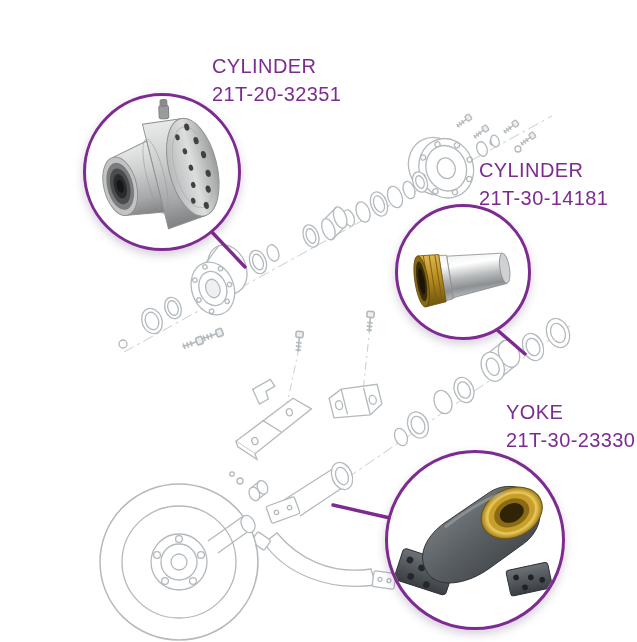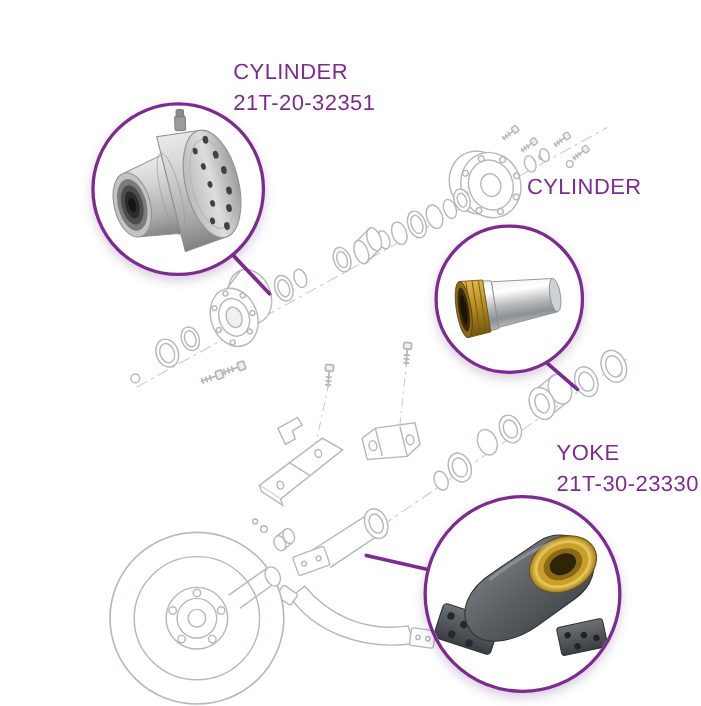--- a/index.html
+++ b/index.html
@@ -357,20 +357,21 @@
     </svg>
   </div>
 
   <div class="label" style="left:200px; top:52px;">
     <div>CYLINDER</div>
     <div>21T-20-32351</div>
   </div>
 
   <div class="label" style="left:467px; top:156px;">
     <div>CYLINDER</div>
+    <div>21T-30-14181</div>
   </div>
 
   <div class="label" style="left:494px; top:398px;">
     <div>YOKE</div>
     <div>21T-30-23330</div>
   </div>
 
 </div>
 
 </body></html>

